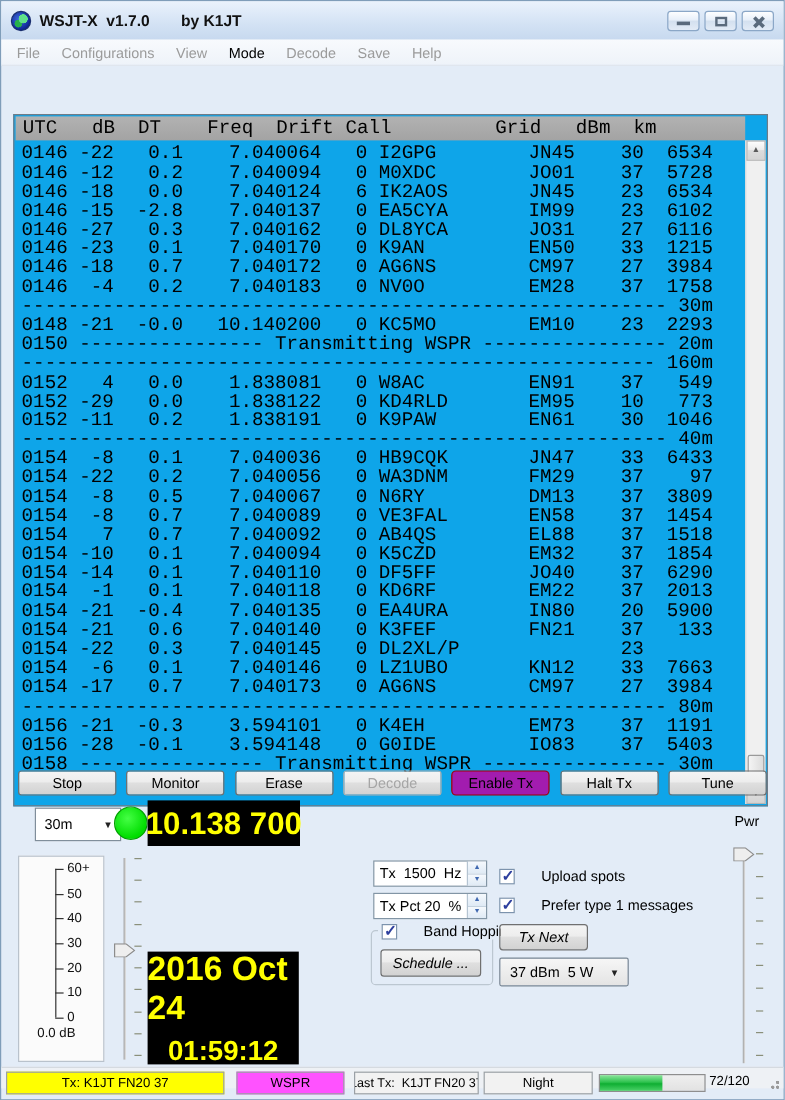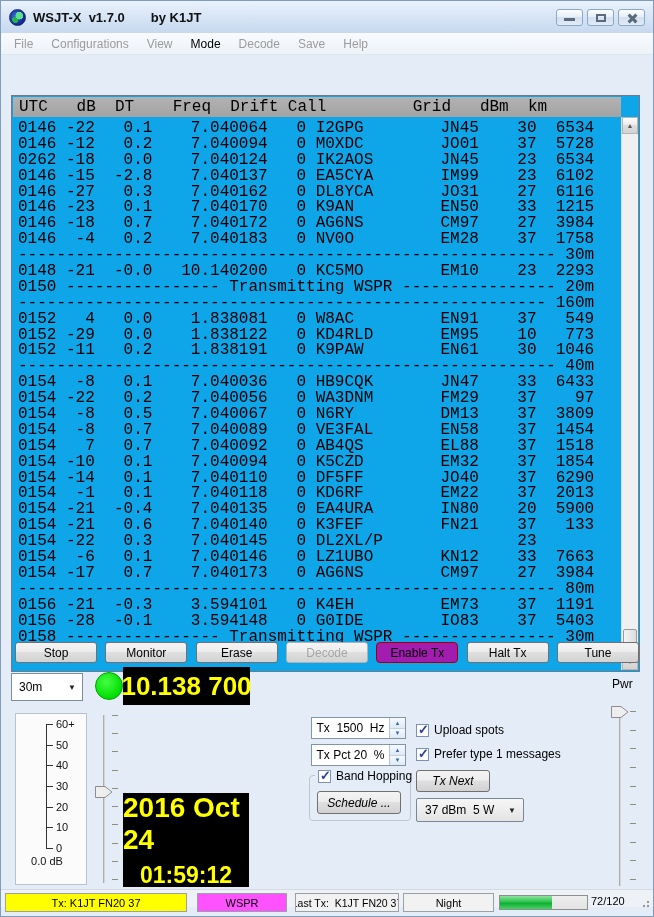--- a/index.html
+++ b/index.html
@@ -94,21 +94,21 @@
     background:linear-gradient(#f4f4f4,#ededed 45%,#dfdfdf 50%,#d2d2d2);
     display:flex; align-items:center; justify-content:center;
   }
   .pushbtn.disabled { color:#a6a6a6; border-color:#b0b0b0; }
   .pushbtn.danger {
     background:#a21caf; border-color:#a00000; color:#000;
     border-radius:4px;
   }
   
   .combo {
-    position:absolute; left:10px; top:672px; width:72px; height:28px;
+    position:absolute; left:28px; top:672px; width:72px; height:28px;
     background:#fff; border:1px solid #808e9b; font-size:12px;
     display:flex; align-items:center; padding-left:7px;
   }
   .combo .arrow { position:absolute; right:6px; font-size:8px; color:#222; }
   .rx-light {
     position:absolute; left:94px; top:671px; width:28px; height:28px;
     border-radius:50%; background:radial-gradient(circle at 40% 35%, #44ff44, #00dd00 70%);
     border:1px solid #00a000;
   }
   .lcd { background:#000; color:#ffff00; font-weight:bold; }
@@ -144,21 +144,21 @@
     position:absolute; left:310px; width:95px; height:22px;
     background:#fff; border:1px solid #8295a5; display:flex;
   }
   .spin .spin-text { flex:1; font-size:12px; display:flex; align-items:center; justify-content:center; white-space:pre; }
   .spin .spin-btns { width:16px; border-left:1px solid #b5c4d2; display:flex; flex-direction:column; }
   .spin .spin-btns div {
     flex:1; font-size:6px; color:#3f68b0; display:flex; align-items:center; justify-content:center;
     background:linear-gradient(#f5f9fd,#dfeaf5);
   }
   .spin .spin-btns div:first-child { border-bottom:1px solid #c4d2df; }
-  .checkbox { position:absolute; display:flex; align-items:center; gap:5px; }
+  .checkbox { position:absolute; display:flex; align-items:center; gap:22px; }
   .cb {
     width:13px; height:13px; background:#fff; border:1px solid #7c93ad;
     position:relative; flex:none;
   }
   .cb.checked::after {
     content:"\2713"; position:absolute; left:1px; top:-3px;
     color:#2d3f9e; font-size:13px; font-weight:bold;
   }
   .cb-label { font-size:12px; color:#000; white-space:nowrap; }
   .grouprect {
@@ -233,21 +233,21 @@
       <span class="menu-item">Decode</span>
       <span class="menu-item">Save</span>
       <span class="menu-item">Help</span>
     </div>
 
   <div class="decodes">
     <div class="decodes-header">UTC   dB  DT    Freq  Drift Call         Grid   dBm  km</div>
     <div class="decodes-body" id="decodes-body">
         <div class="ln">0146 -22   0.1    7.040064   0 I2GPG        JN45    30  6534</div>
         <div class="ln">0146 -12   0.2    7.040094   0 M0XDC        JO01    37  5728</div>
-        <div class="ln">0262 -18   0.0    7.040124   0 IK2AOS       JN45    23  6534</div>
+        <div class="ln">0146 -18   0.0    7.040124   6 IK2AOS       JN45    23  6534</div>
         <div class="ln">0146 -15  -2.8    7.040137   0 EA5CYA       IM99    23  6102</div>
         <div class="ln">0146 -27   0.3    7.040162   0 DL8YCA       JO31    27  6116</div>
         <div class="ln">0146 -23   0.1    7.040170   0 K9AN         EN50    33  1215</div>
         <div class="ln">0146 -18   0.7    7.040172   0 AG6NS        CM97    27  3984</div>
         <div class="ln">0146  -4   0.2    7.040183   0 NV0O         EM28    37  1758</div>
         <div class="ln">-------------------------------------------------------- 30m</div>
         <div class="ln">0148 -21  -0.0   10.140200   0 KC5MO        EM10    23  2293</div>
         <div class="ln">0150 ---------------- Transmitting WSPR ---------------- 20m</div>
         <div class="ln">------------------------------------------------------- 160m</div>
         <div class="ln">0152   4   0.0    1.838081   0 W8AC         EN91    37   549</div>

